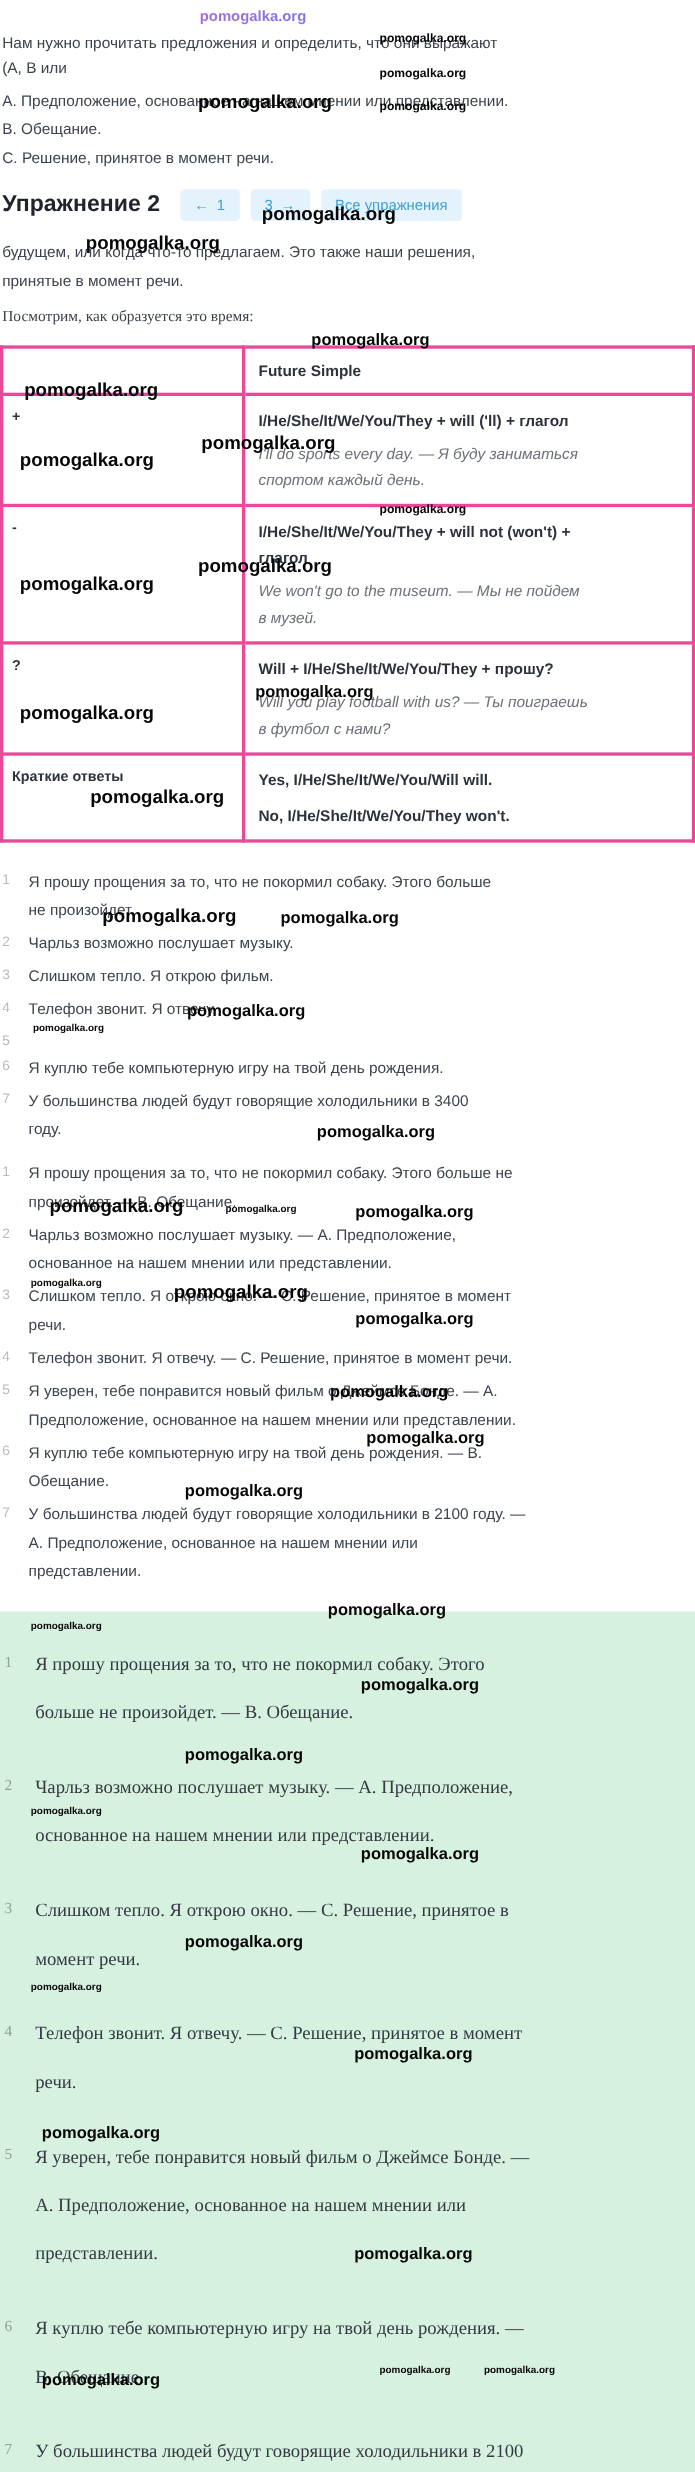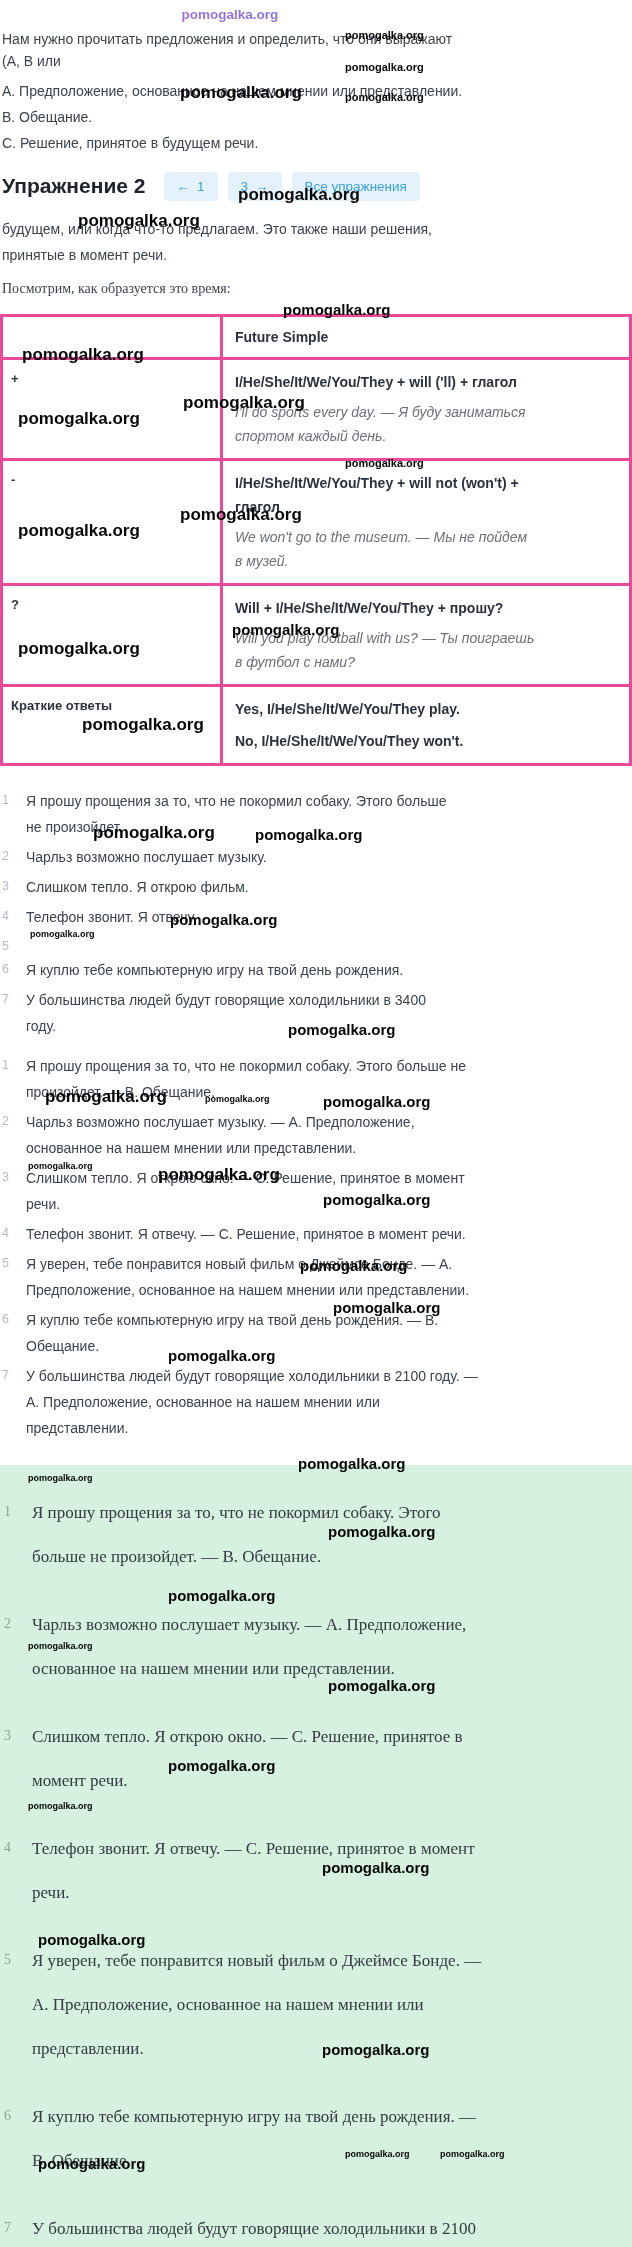--- a/index.html
+++ b/index.html
@@ -62,21 +62,21 @@
   <div class="top-wm">pomogalka.org</div>
 
   <p class="lead">Нам нужно прочитать предложения и определить, что они выражают (А, В или</p>
 
   <ul class="options">
 
       <li>А. Предположение, основанное на нашем мнении или представлении.</li>
 
       <li>В. Обещание.</li>
 
-      <li>С. Решение, принятое в будущем речи.</li>
+      <li>С. Решение, принятое в момент речи.</li>
     </ul>
 
   <div class="ex-header">
     <h2 class="ex-title">Упражнение 2</h2>
     <nav class="pager">
       <a class="pill" href="#">
         <span>←</span>
         <span>1</span>
       </a>
       <a class="pill" href="#">
@@ -122,21 +122,21 @@
           <td class="row-content">
             <div class="formula">Will + I/He/She/It/We/You/They + прошу?</div>
 
             <div class="example">Will you play football with us? — Ты поиграешь в футбол с нами?</div>
           </td>
         </tr>
 
         <tr>
           <td class="row-label">Краткие ответы</td>
           <td class="row-content">
-            <div class="formula">Yes, I/He/She/It/We/You/They play.</div>
+            <div class="formula">Yes, I/He/She/It/We/You/Will will.</div>
             <div class="formula f2">No, I/He/She/It/We/You/They won't.</div>
 
           </td>
         </tr>
       </tbody>
   </table>
 
   <ol class="nlist tasks">
 
       <li class="nitem">

